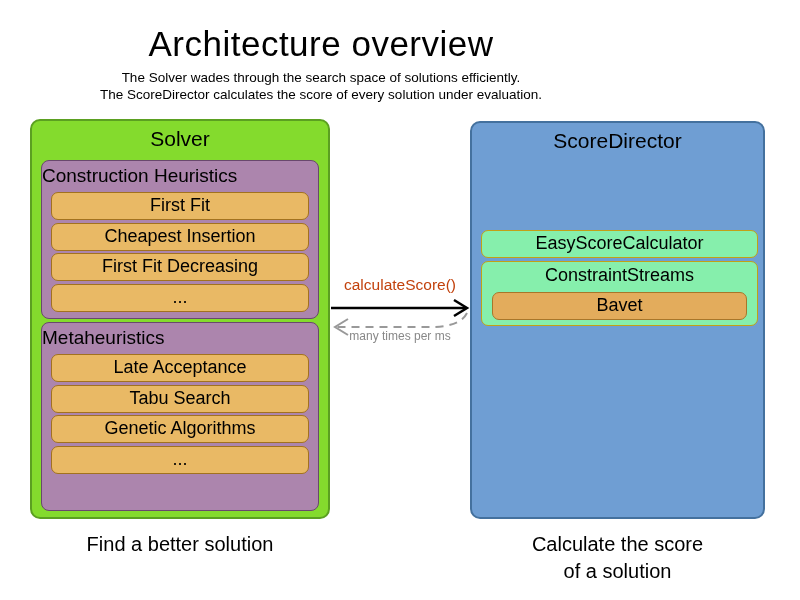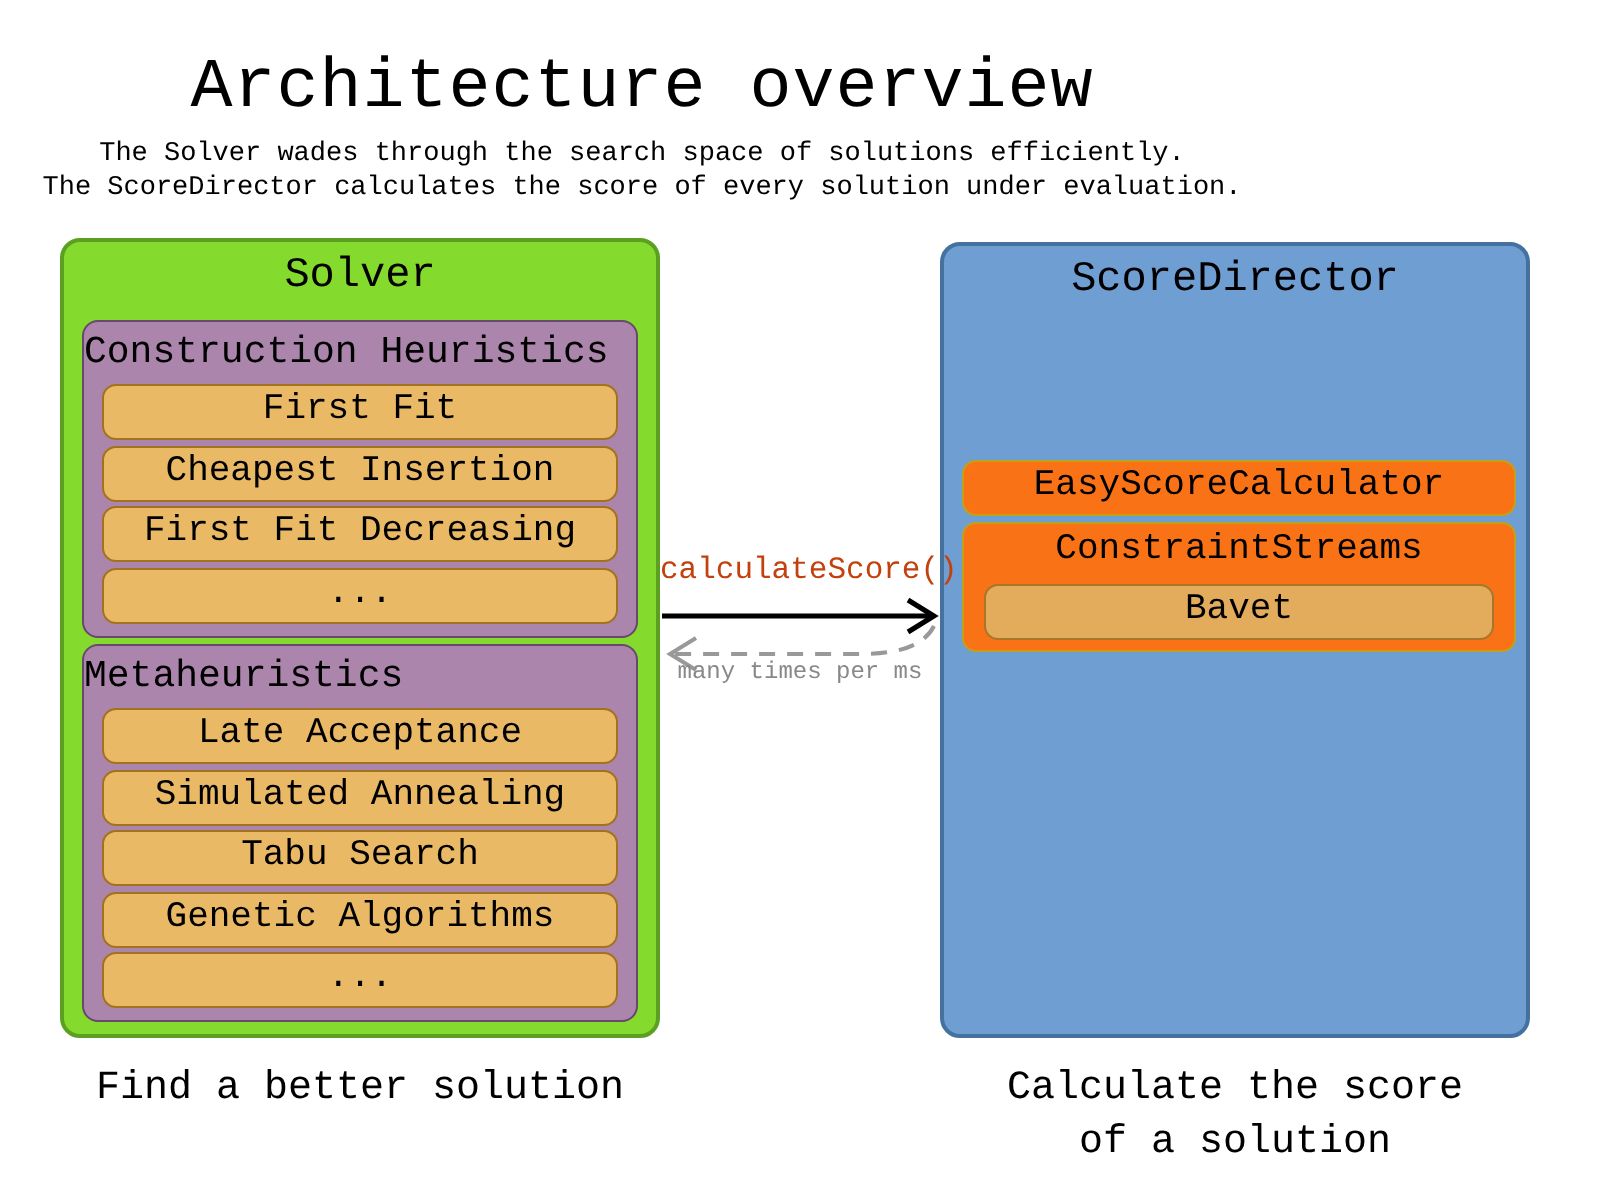--- a/index.html
+++ b/index.html
@@ -3,21 +3,21 @@
 <meta charset="utf-8">
 <style>
   html, body { margin: 0; padding: 0; }
   body {
     width: 800px; height: 600px;
     background: #ffffff;
     font-family: "Liberation Sans", sans-serif;
     color: #000;
     overflow: hidden;
   }
-  .page { position: relative; width: 642px; height: 600px; font-family: Liberation Mono, monospace; }
+  .page { position: relative; width: 642px; height: 600px; }
 
   
   header { text-align: center; padding-top: 25px; }
   .title { font-size: 35px; font-weight: 400; margin: 0; line-height: 38px; letter-spacing: 0.5px; }
   .sub { font-size: 13.5px; margin: 0; line-height: 17px; }
   .sub.first { margin-top: 6px; }
 
   
   .solver-box {
     position: absolute; left: 30px; top: 119px; width: 300px; height: 400px;
@@ -41,21 +41,21 @@
   }
 
   
   .sd-box {
     position: absolute; left: 470px; top: 121px; width: 295px; height: 398px;
     box-sizing: border-box;
     background: #6f9ed3; border: 2px solid #44719e; border-radius: 10px;
   }
   .calc-row, .calc-group {
     position: absolute; left: 9px; width: 277px; box-sizing: border-box;
-    background: #f97316; border: 1.5px solid #c3a016; border-radius: 7px;
+    background: #86efac; border: 1.5px solid #c3a016; border-radius: 7px;
     text-align: center;
   }
   .calc-row { font-size: 18px; line-height: 25px; }
   .calc-row.easy { top: 107px; height: 28px; }
   .calc-group.cs { top: 138px; height: 65px; }
   .cs-label { font-size: 18px; padding-top: 3px; height: 25px; text-align: center; }
   .bavet-row {
     margin: 2px 10px 0 10px; height: 28px; box-sizing: border-box;
     background: #e3ac5c; border: 1.5px solid #a8762a; border-radius: 7px;
     font-size: 18px; line-height: 25px; text-align: center;
@@ -96,21 +96,20 @@
       <div class="group-label">Construction Heuristics</div>
       <div class="algo-row">First Fit</div>
       <div class="algo-row">Cheapest Insertion</div>
       <div class="algo-row">First Fit Decreasing</div>
       <div class="algo-row">...</div>
     </div>
 
     <div class="phase-group mh">
       <div class="group-label">Metaheuristics</div>
       <div class="algo-row">Late Acceptance</div>
-      <div class="algo-row">Simulated Annealing</div>
       <div class="algo-row">Tabu Search</div>
       <div class="algo-row">Genetic Algorithms</div>
       <div class="algo-row">...</div>
     </div>
   </div>
 
   <div class="sd-box">
     <div class="box-title">ScoreDirector</div>
 
     <div class="calc-row easy">EasyScoreCalculator</div>

